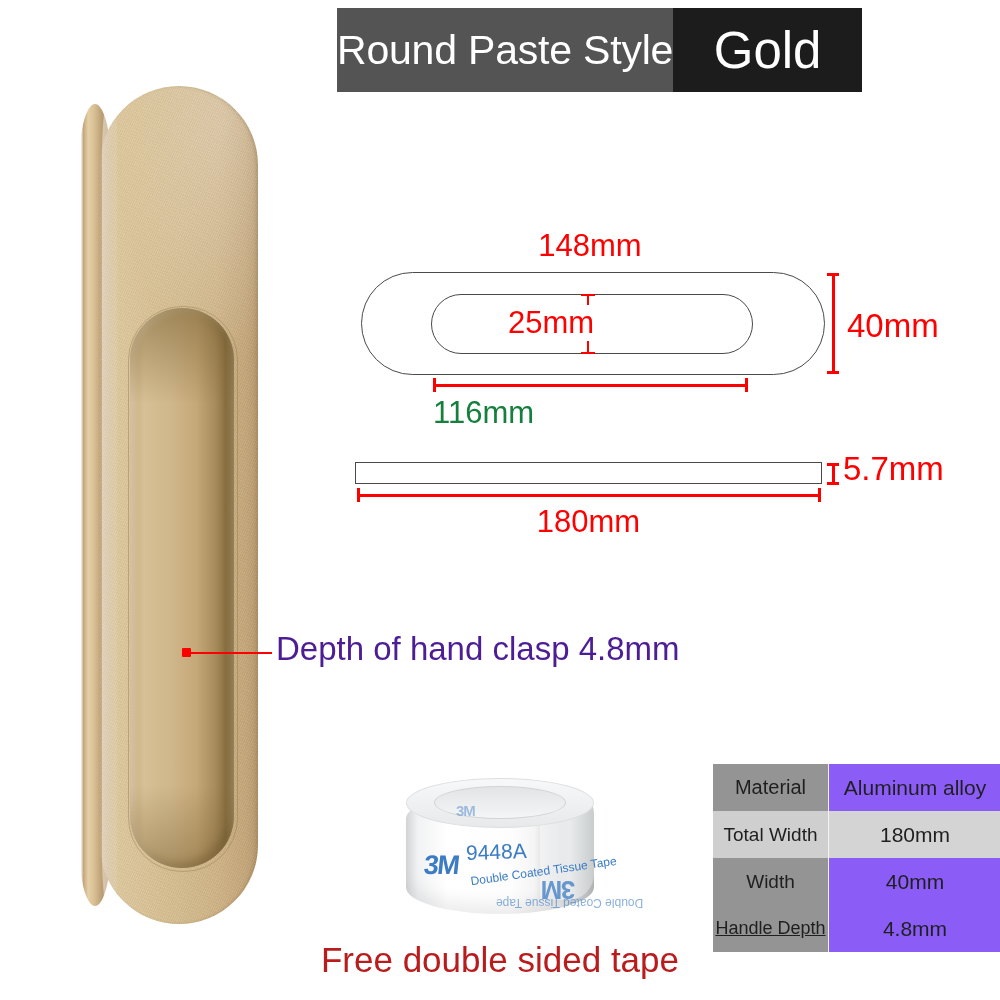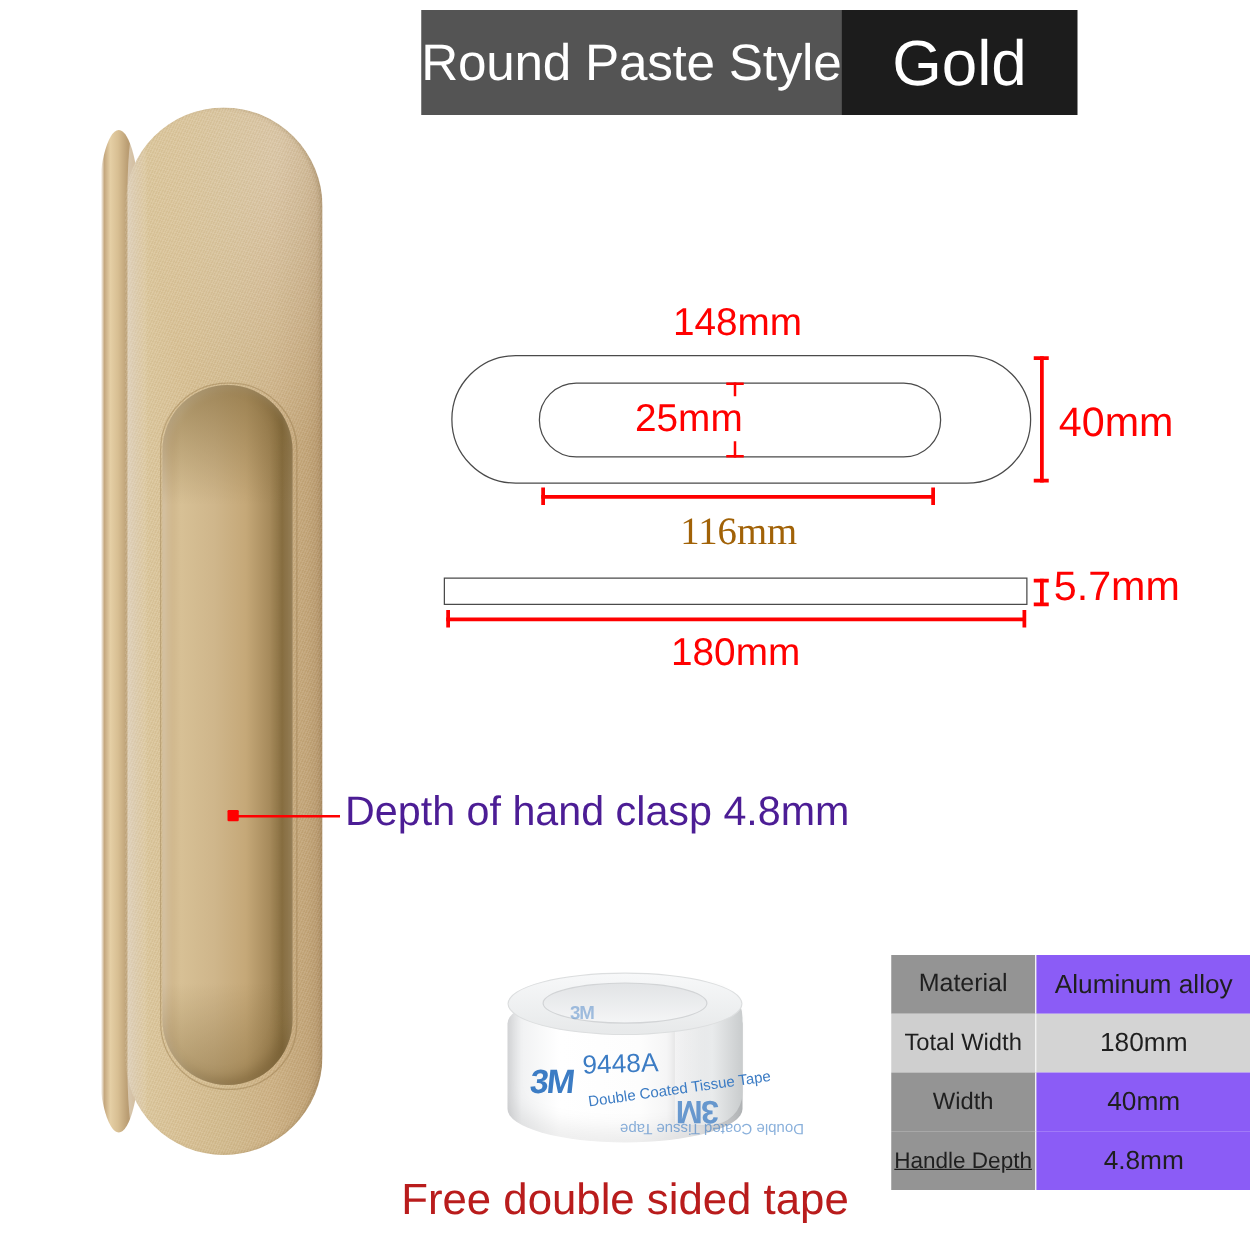--- a/index.html
+++ b/index.html
@@ -178,21 +178,20 @@
     pointer-events: none;
   }
 
   
   #diagram-front {
     position: absolute;
     left: 355px;
     top: 228px;
     width: 600px;
     height: 200px;
-    margin-top: 12px;
   }
   #dim-148-label {
     position: absolute;
     left: 0px;
     top: 0px;
     width: 470px;
     text-align: center;
     color: #ff0000;
     font-size: 31px;
     font-family: "Liberation Sans", sans-serif;
@@ -290,24 +289,24 @@
     height: 14px;
     background: #ff0000;
   }
   #dim-116-cap-l { left: 78px; }
   #dim-116-cap-r { left: 390px; }
   #dim-116-label {
     position: absolute;
     left: 78px;
     top: 167px;
     width: 316px;
-    text-align: center;
-    color: #a16207;
+    text-align: left;
+    color: #15803d;
     font-size: 31px;
-    font-family: Liberation Serif, serif;
+    font-family: Liberation Sans, sans-serif;
   }
 
   
   #diagram-side {
     position: absolute;
     left: 355px;
     top: 462px;
     width: 600px;
     height: 90px;
   }

